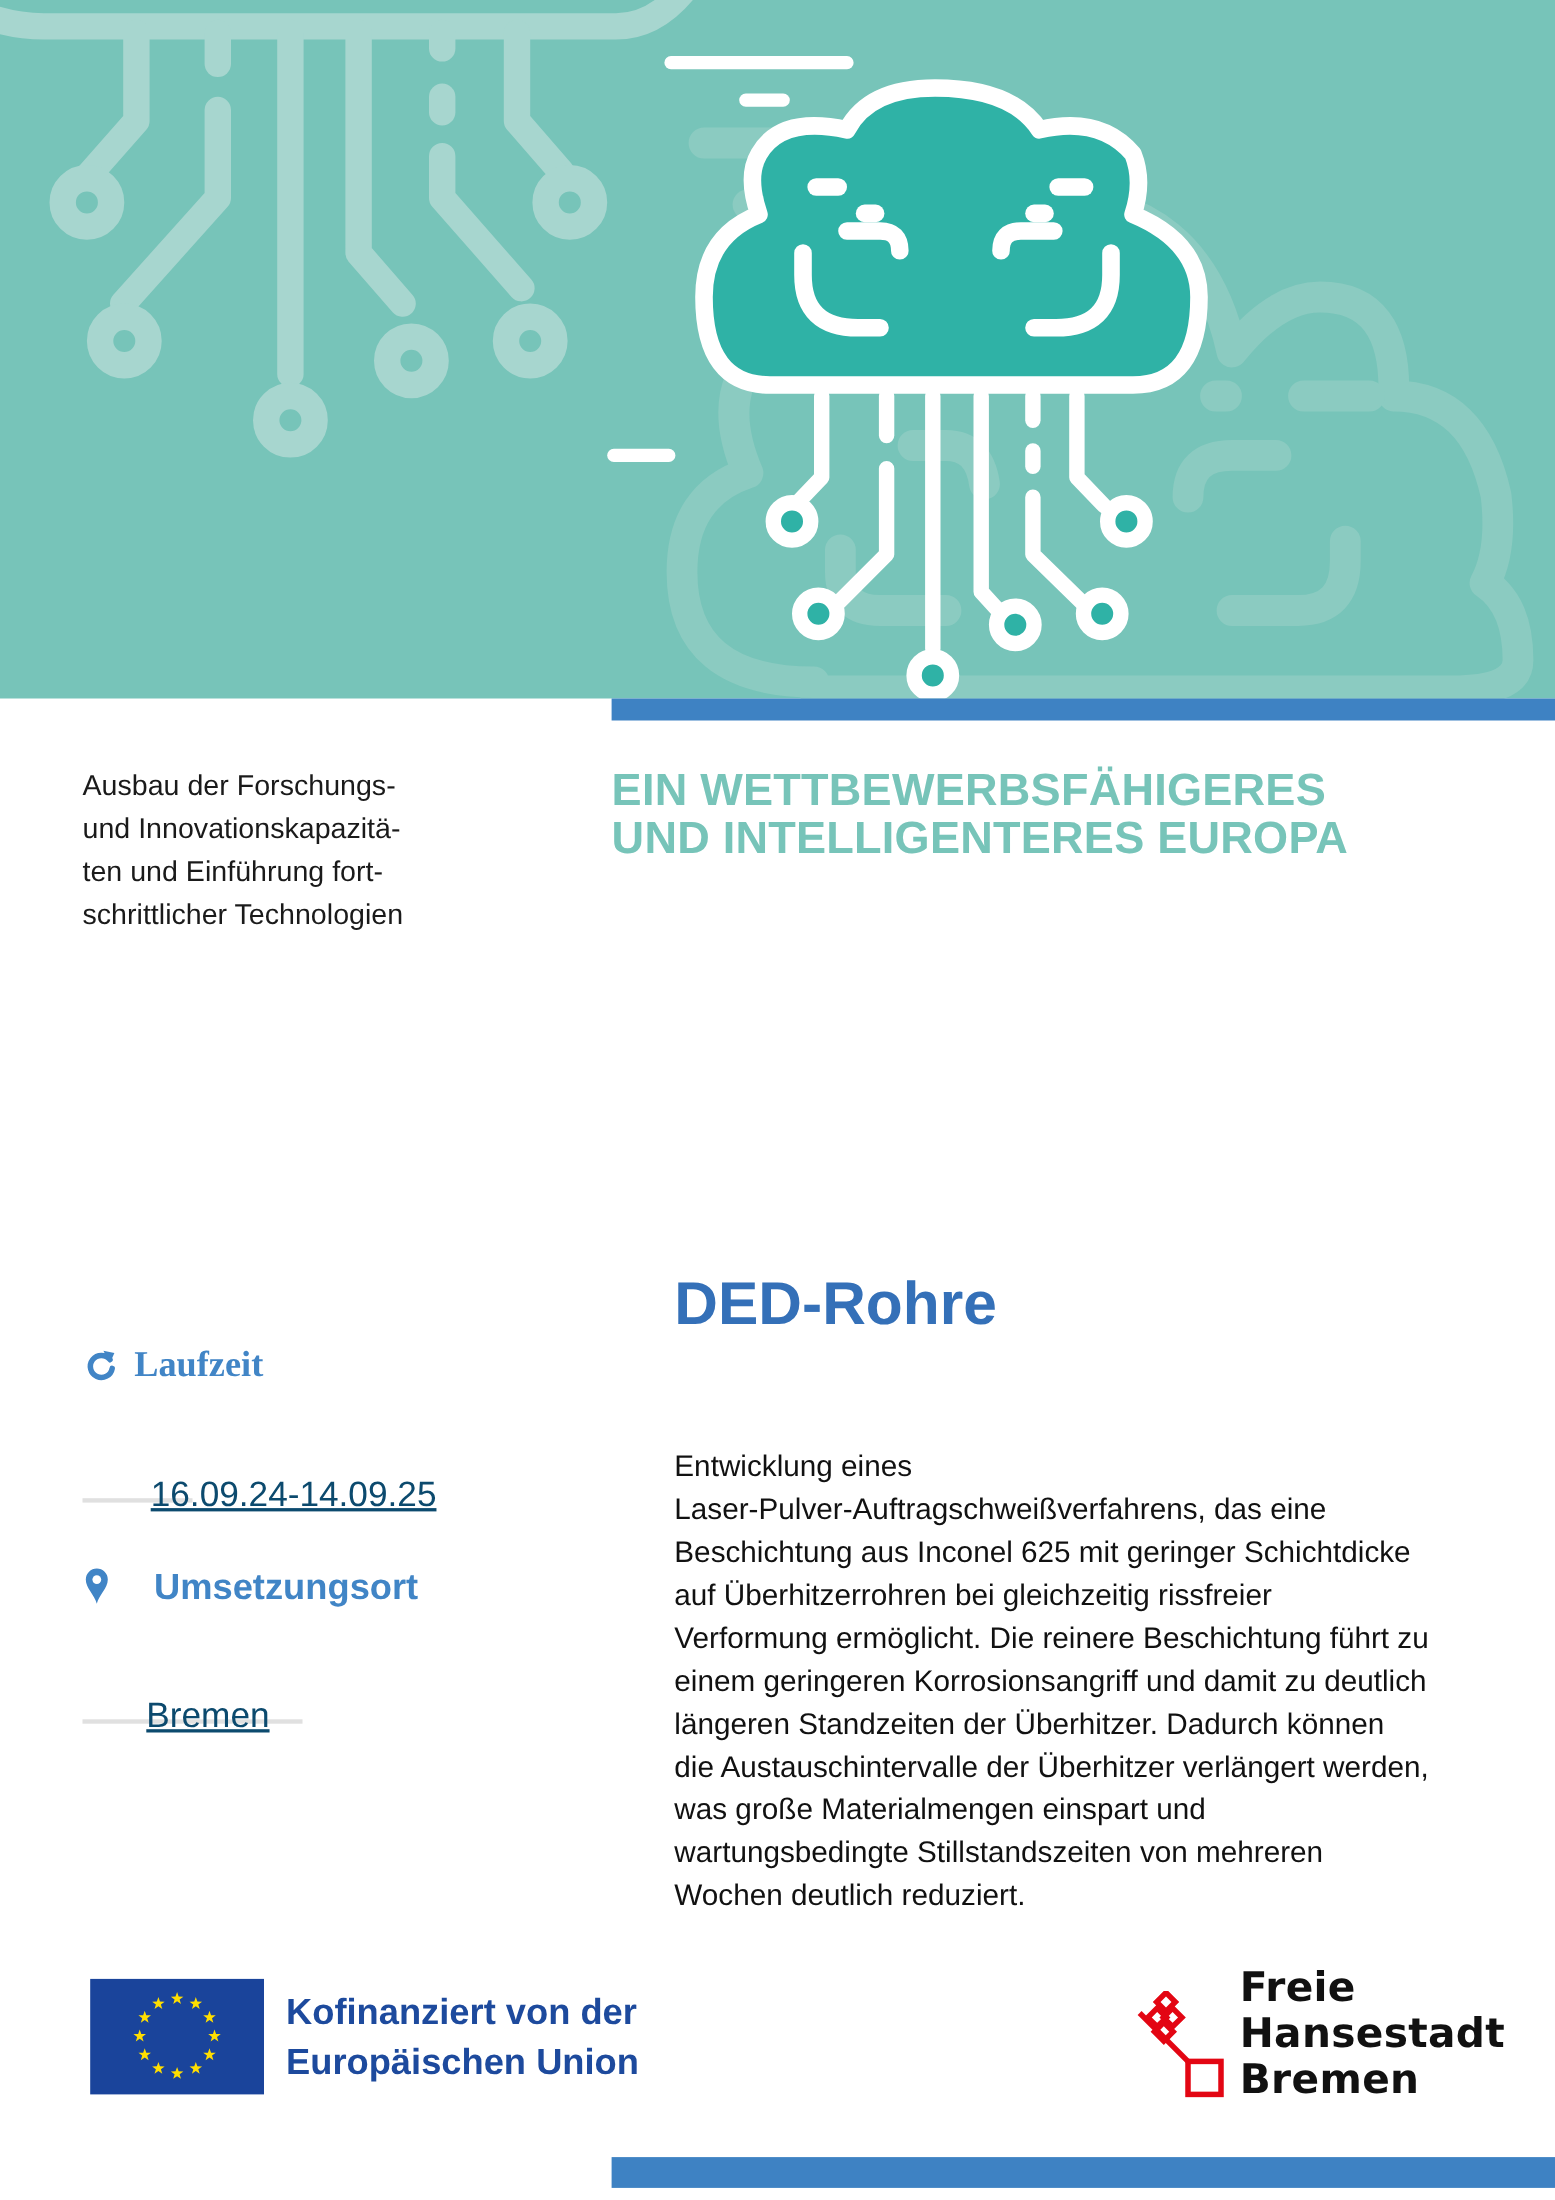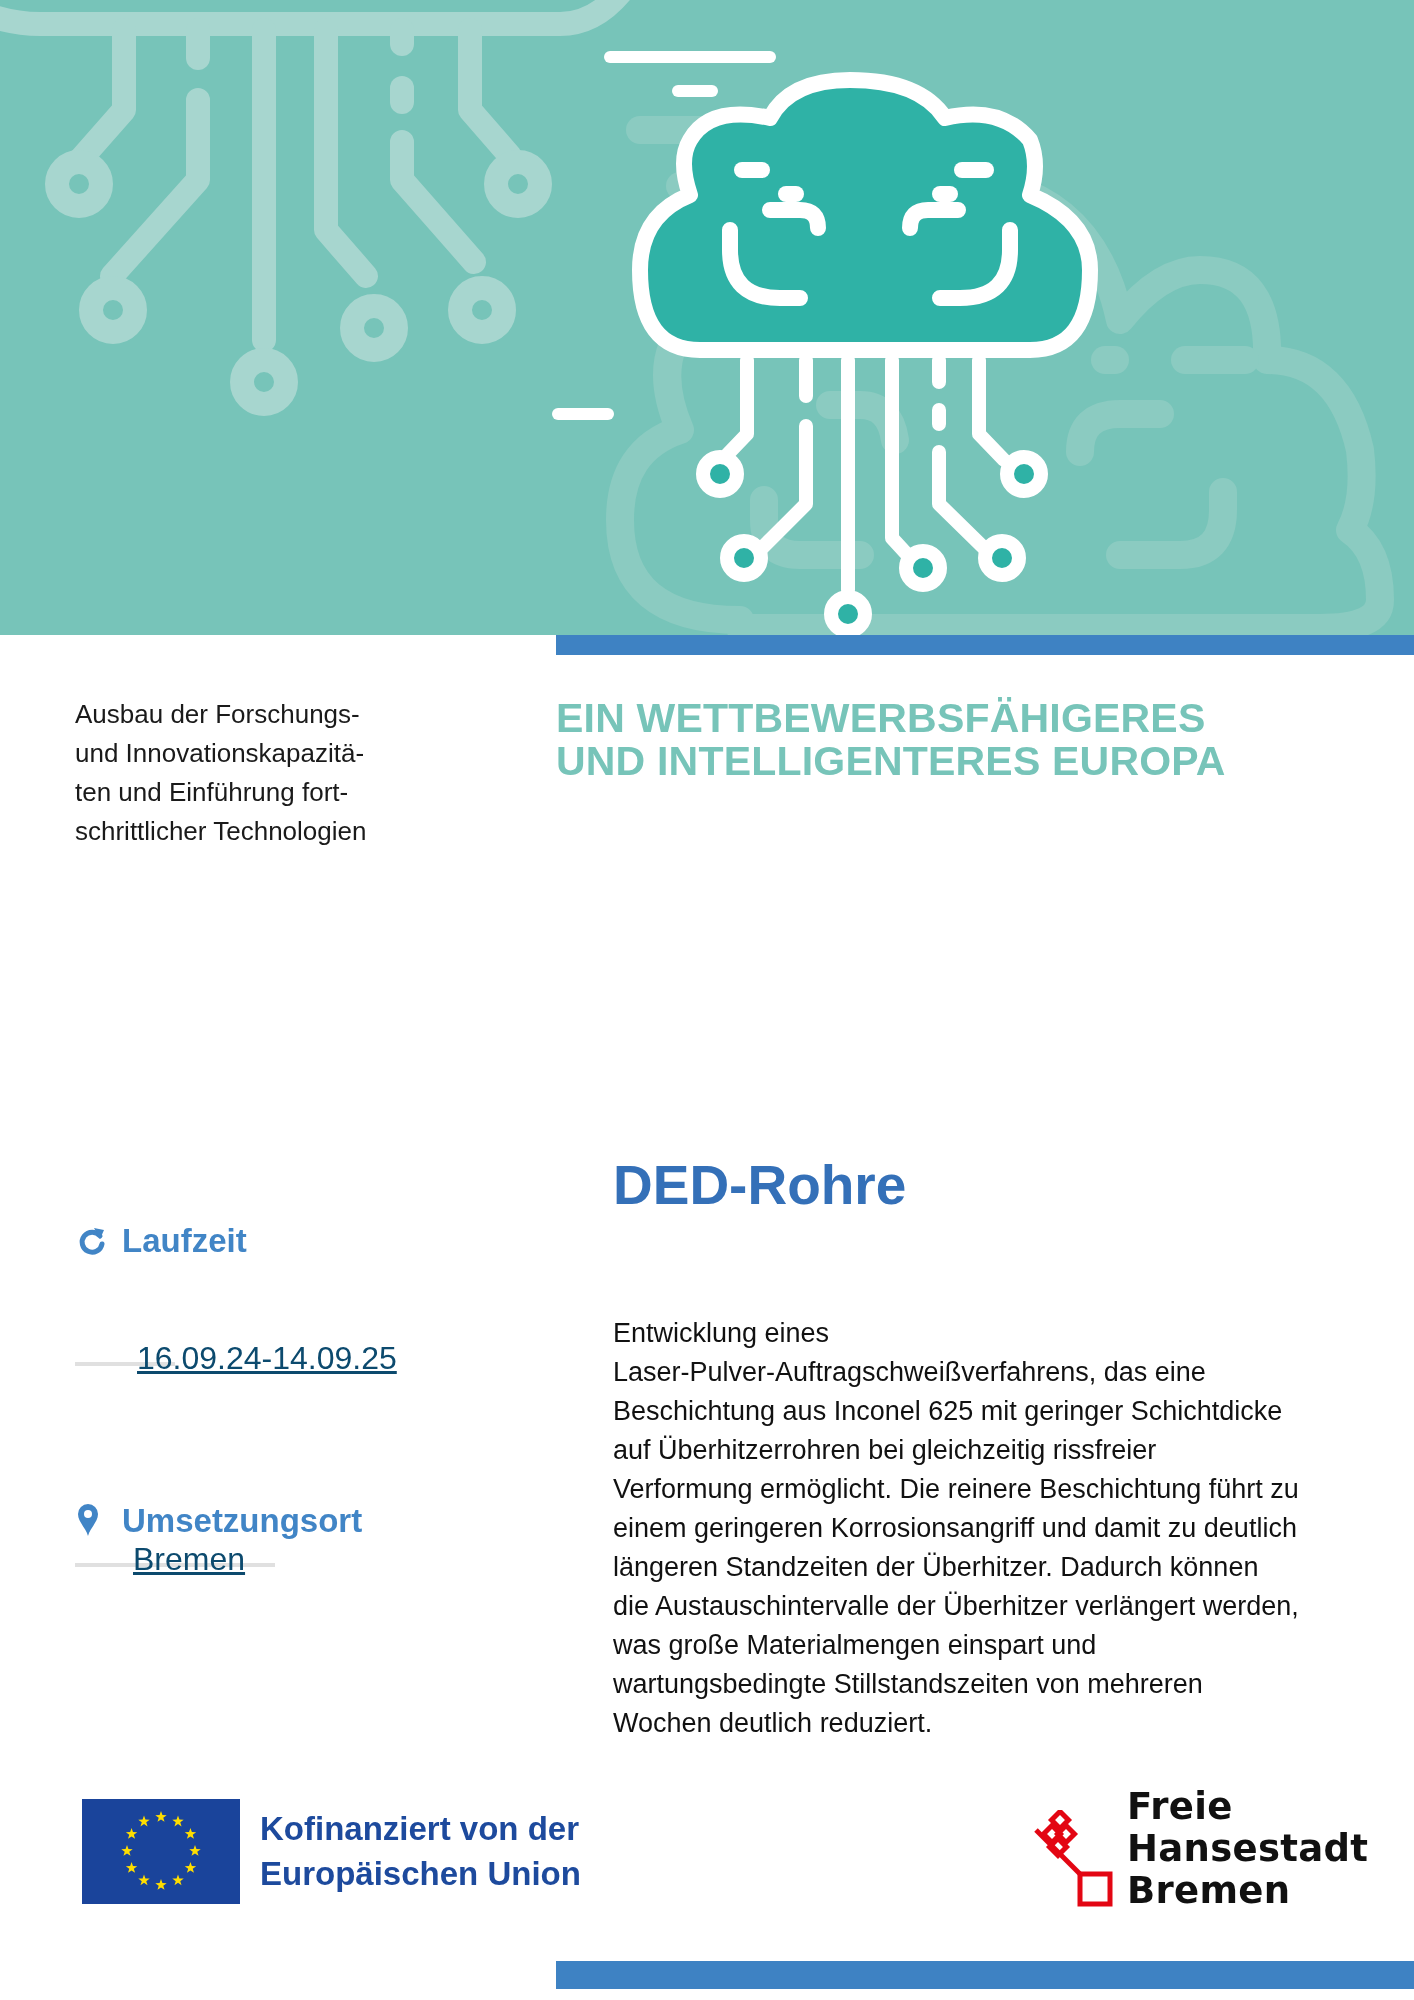--- a/index.html
+++ b/index.html
@@ -123,31 +123,31 @@
   <div>schrittlicher Technologien</div>
 </div>
 
 <div class="abs priority">
   <span>EIN WETTBEWERBSFÄHIGERES</span>
   <span>UND INTELLIGENTERES EUROPA</span>
 </div>
 
 <h1 class="abs project-title">DED-Rohre</h1>
 
-<div class="abs meta-row" style="left:76px; top:1222px;">
+<div class="abs meta-row" style="left:76px; top:1222px;font-family:Liberation Serif, serif;">
   <svg class="meta-icon" viewBox="0 0 32 38">
     <path d="M 24 14 A 10 10 0 1 0 26 22" fill="none" stroke="#4185c6" stroke-width="5" stroke-linecap="round"></path>
     <path d="M 18 6 L 28 8 L 24 17 Z" fill="#4185c6"></path>
   </svg>
   <span class="meta-label" style="margin-left:14px;">Laufzeit</span>
 </div>
 <div class="abs meta-line" style="left:75px; top:1362px; width:100px;"></div>
 <div class="abs meta-value" style="left:137px; top:1340px;">16.09.24-14.09.25</div>
 
-<div class="abs meta-row" style="left:76px; top:1502px;">
+<div class="abs meta-row" style="left:76px; top:1424px;gap:18px;">
   <svg class="meta-icon" viewBox="0 0 32 38">
     <path d="M 12 34 C 10 26 2 20 2 12 A 10 10 0 0 1 22 12 C 22 20 14 26 12 34 Z" fill="#4185c6"></path>
     <circle cx="12" cy="12" r="4" fill="#ffffff"></circle>
   </svg>
   <span class="meta-label" style="margin-left:14px;">Umsetzungsort</span>
 </div>
 <div class="abs meta-line" style="left:75px; top:1563px; width:200px;"></div>
 <div class="abs meta-value" style="left:133px; top:1541px;">Bremen</div>
 
 <div class="abs description">

